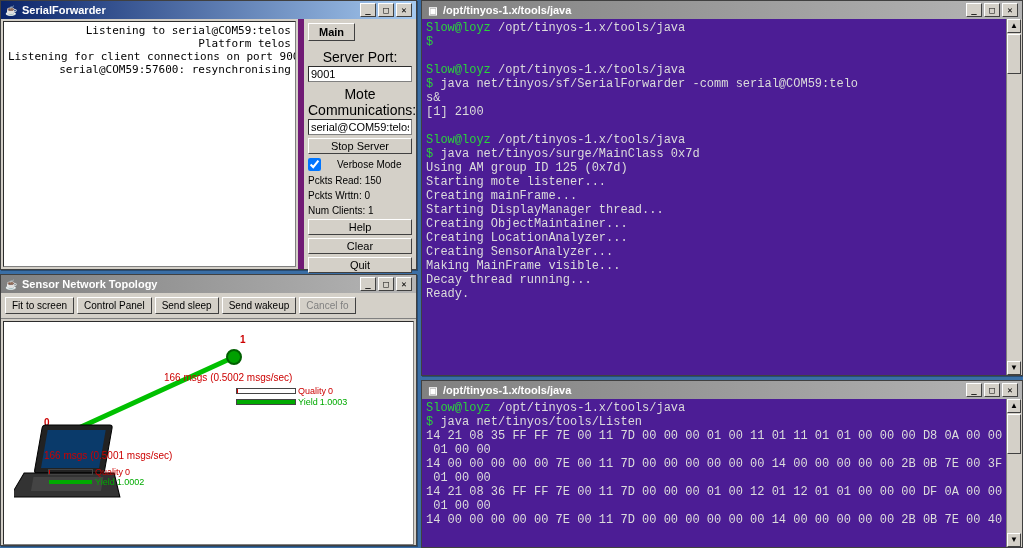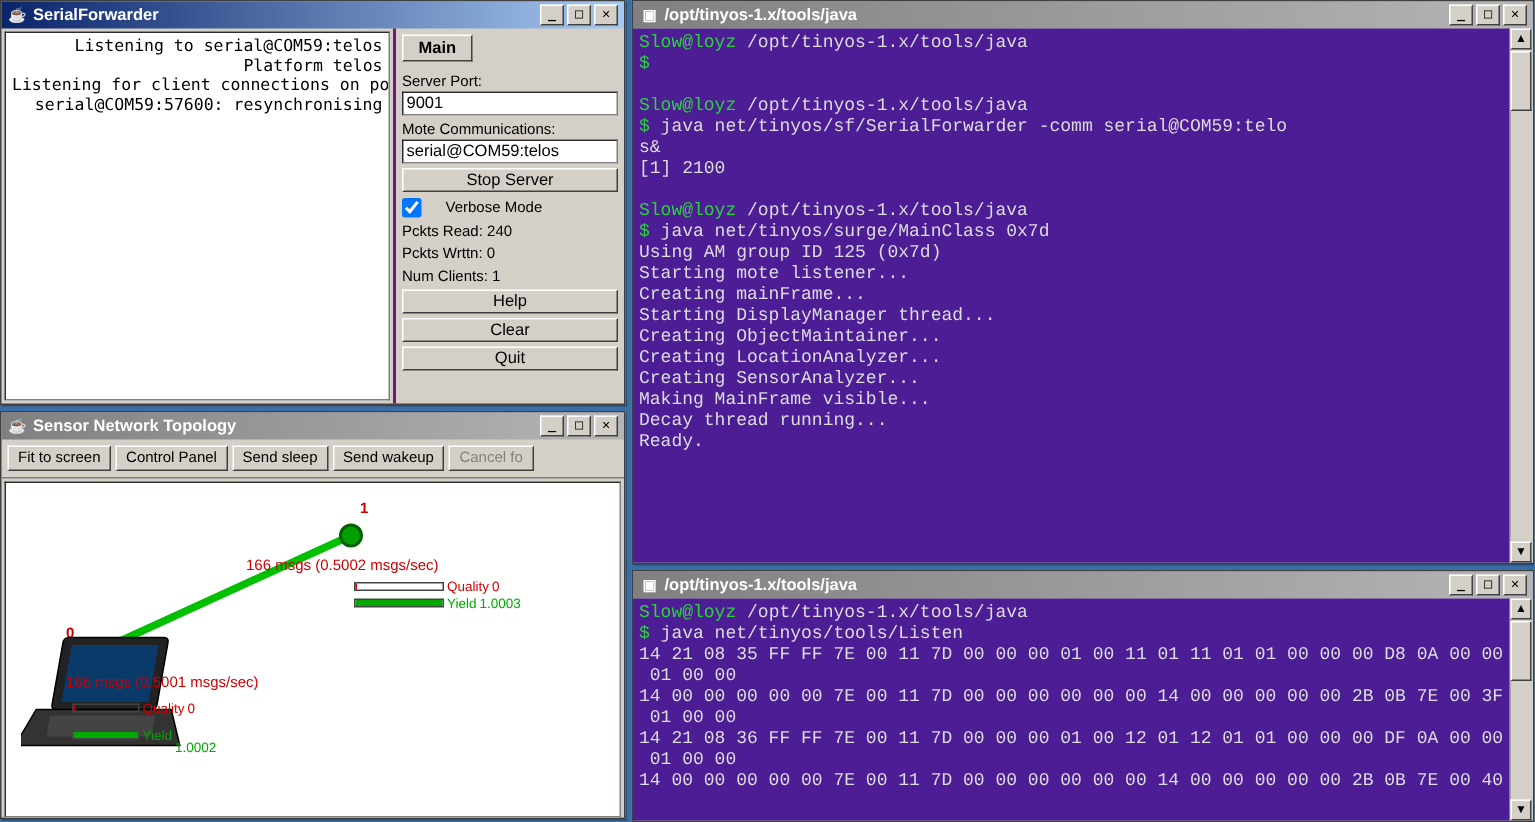--- a/index.html
+++ b/index.html
@@ -61,35 +61,35 @@
   border: 1px inset #808080;
   margin: 2px;
   padding: 2px 4px;
   font-family: monospace;
   font-size: 11px;
   white-space: pre;
   overflow: hidden;
   text-align: right;
 }
 .sf-panel {
-  width: 154px;
+  width: 118px;
   padding: 4px;
-  border-left: 2px solid #701a75;
+  border-left: 6px solid #701a75;
   font-size: 11px;
 }
 .tab {
   background: #d4d0c8;
   border: 1px solid #fff;
   border-right-color:#404040; border-bottom-color:#404040;
   padding: 2px 10px;
   display: inline-block;
   font-weight: bold;
   margin-bottom: 4px;
 }
-.sf-panel label { display: block; margin-top: 4px; font-size: 10px; }
+.sf-panel label { display: block; margin-top: 4px; font-size: 14px; text-align: center; }
 .sf-input {
   width: 100%;
   border: 1px inset #808080;
   background: #fff;
   font-size: 11px;
   padding: 1px 2px;
   margin-top: 1px;
 }
 .sf-btn {
   width: 100%;
@@ -186,21 +186,21 @@
       <div class="tab">Main</div>
       <label>Server Port:</label>
       <input class="sf-input" value="9001" style="">
       <label>Mote Communications:</label>
       <input class="sf-input" value="serial@COM59:telos" style="">
       <button class="sf-btn">Stop Server</button>
       <div class="sf-check">
         <input type="checkbox" checked="" style="">
         <span>Verbose Mode</span>
       </div>
-      <div class="sf-stat">Pckts Read: 240</div>
+      <div class="sf-stat">Pckts Read: 150</div>
       <div class="sf-stat">Pckts Wrttn: 0</div>
       <div class="sf-stat">Num Clients: 1</div>
       <button class="sf-btn">Help</button>
       <button class="sf-btn">Clear</button>
       <button class="sf-btn">Quit</button>
     </div>
   </div>
 </div>
 
 <div class="window" style="left:0; top:274px; width:417px; height:272px;">
@@ -257,21 +257,21 @@
           <div class="fill" style="width:2%; background:#c00;"></div>
         </div>
       <span style="color:#c00;">Quality</span>
       <span style="color:#c00;">0</span>
     </div>
     <div class="qy-row" style="left:44px; top:155px;">
       <div class="bar" style="width:45px">
           <div class="fill" style="width:100%; background:#0a0;"></div>
         </div>
       <span style="color:#0a0;">Yield</span>
-      <span style="color:#0a0;margin-top:16px;">1.0002</span>
+      <span style="color:#0a0;">1.0002</span>
     </div>
   </div>
 </div>
 
 <div class="window" style="left:421px; top:0; width:602px; height:376px;">
   <div class="titlebar inactive">
     <span class="icon">▣</span>
     <span>/opt/tinyos-1.x/tools/java</span>
     <span class="spacer"></span>
     <span class="winbtn">_</span>

